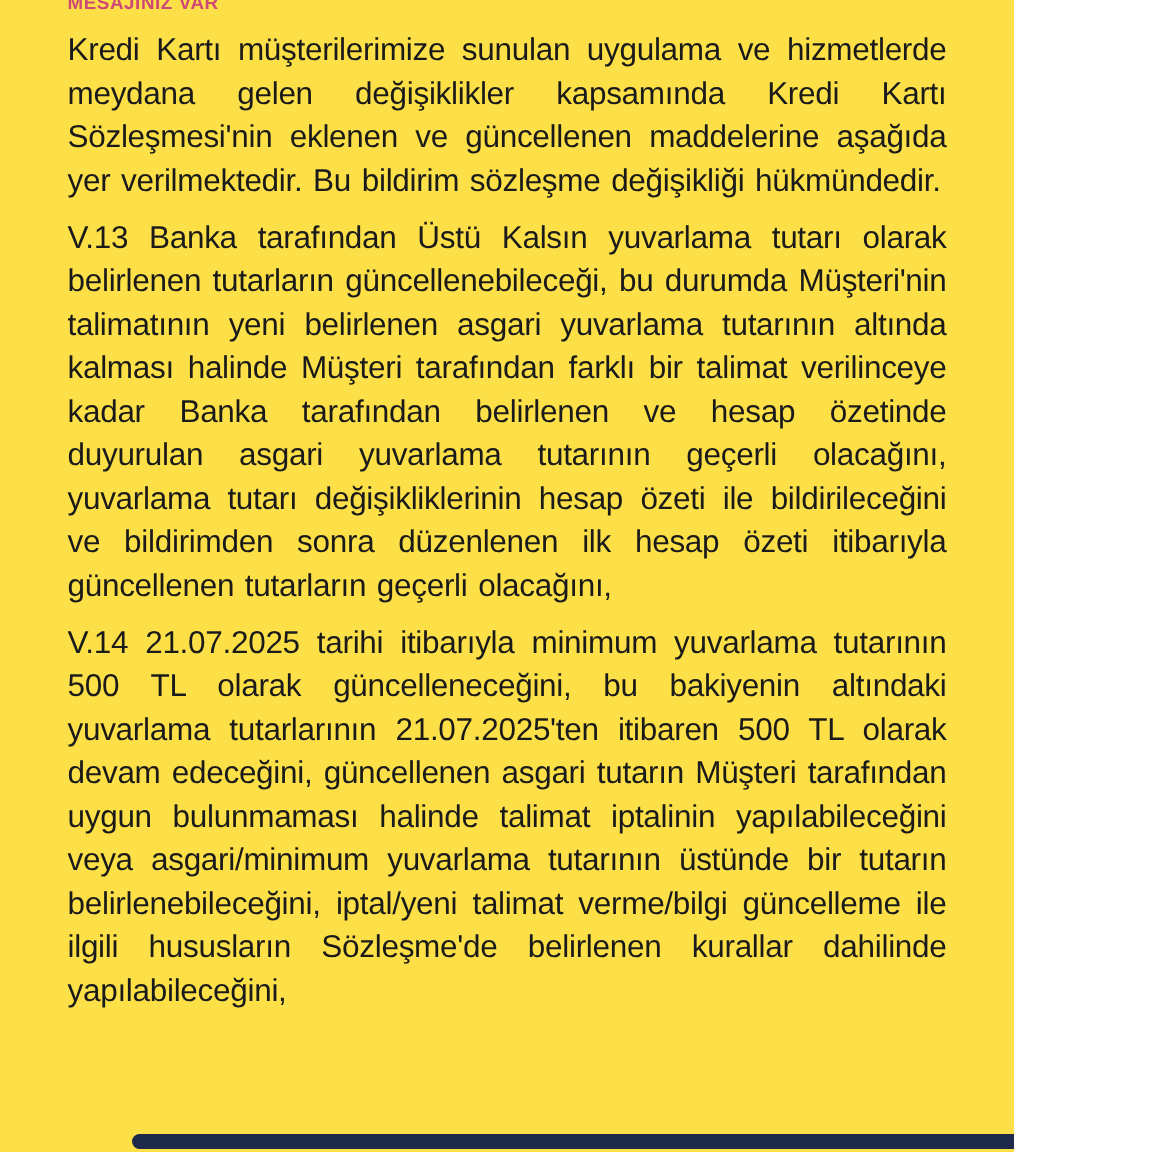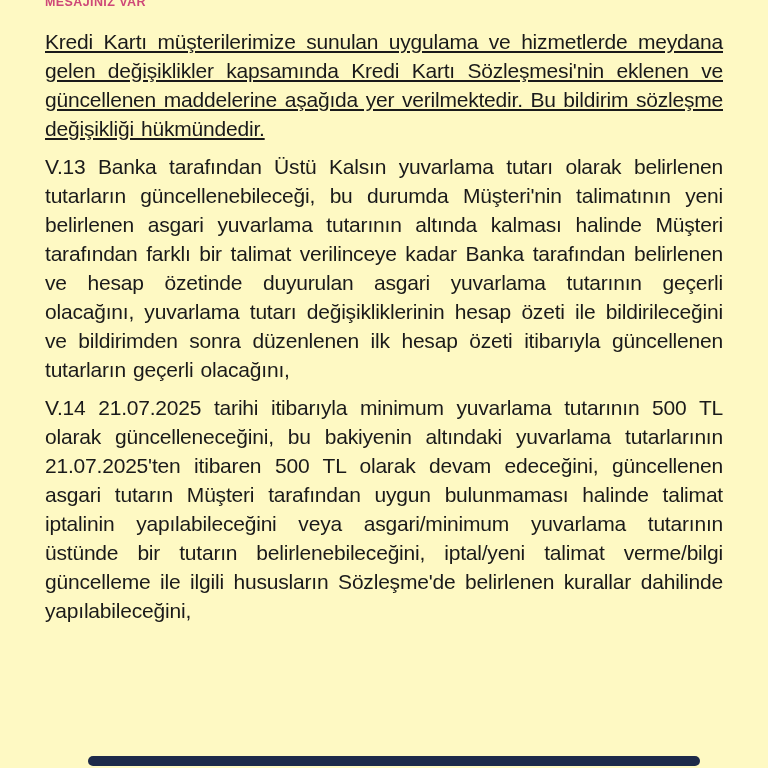--- a/index.html
+++ b/index.html
@@ -1,20 +1,20 @@
 <!DOCTYPE html>
 <html lang="tr"><head>
 <meta charset="utf-8">
 <style>
   html, body { margin: 0; padding: 0; background: #ffffff; }
   .screen {
     position: relative;
-    width: 768px;
+    width: 676px;
     height: 768px;
-    background: #fef9c3;
+    background: #fde047;
     overflow: hidden;
     font-family: "Liberation Sans", sans-serif;
   }
   .doc {
     padding: 0 45px;
   }
   .doc-header {
     margin-top: -5px;            
     color: #ce4878;
     font-size: 12.5px;
@@ -26,21 +26,21 @@
   .para {
     margin: 9px 0 0 0;
     font-size: 21px;
     line-height: 29px;
     text-align: justify;
     color: #1a1a1a;
     font-stretch: condensed;
     letter-spacing: -0.2px;
     word-spacing: 1.5px;
   }
-  .para.first { margin-top: 18px; text-decoration: underline; }
+  .para.first { margin-top: 10px; }
   .bottom-bar {
     position: absolute;
     left: 88px;
     top: 756px;
     width: 612px;
     height: 10px;
     border-radius: 5px;
     background: #1d2a49;
   }
 </style>

